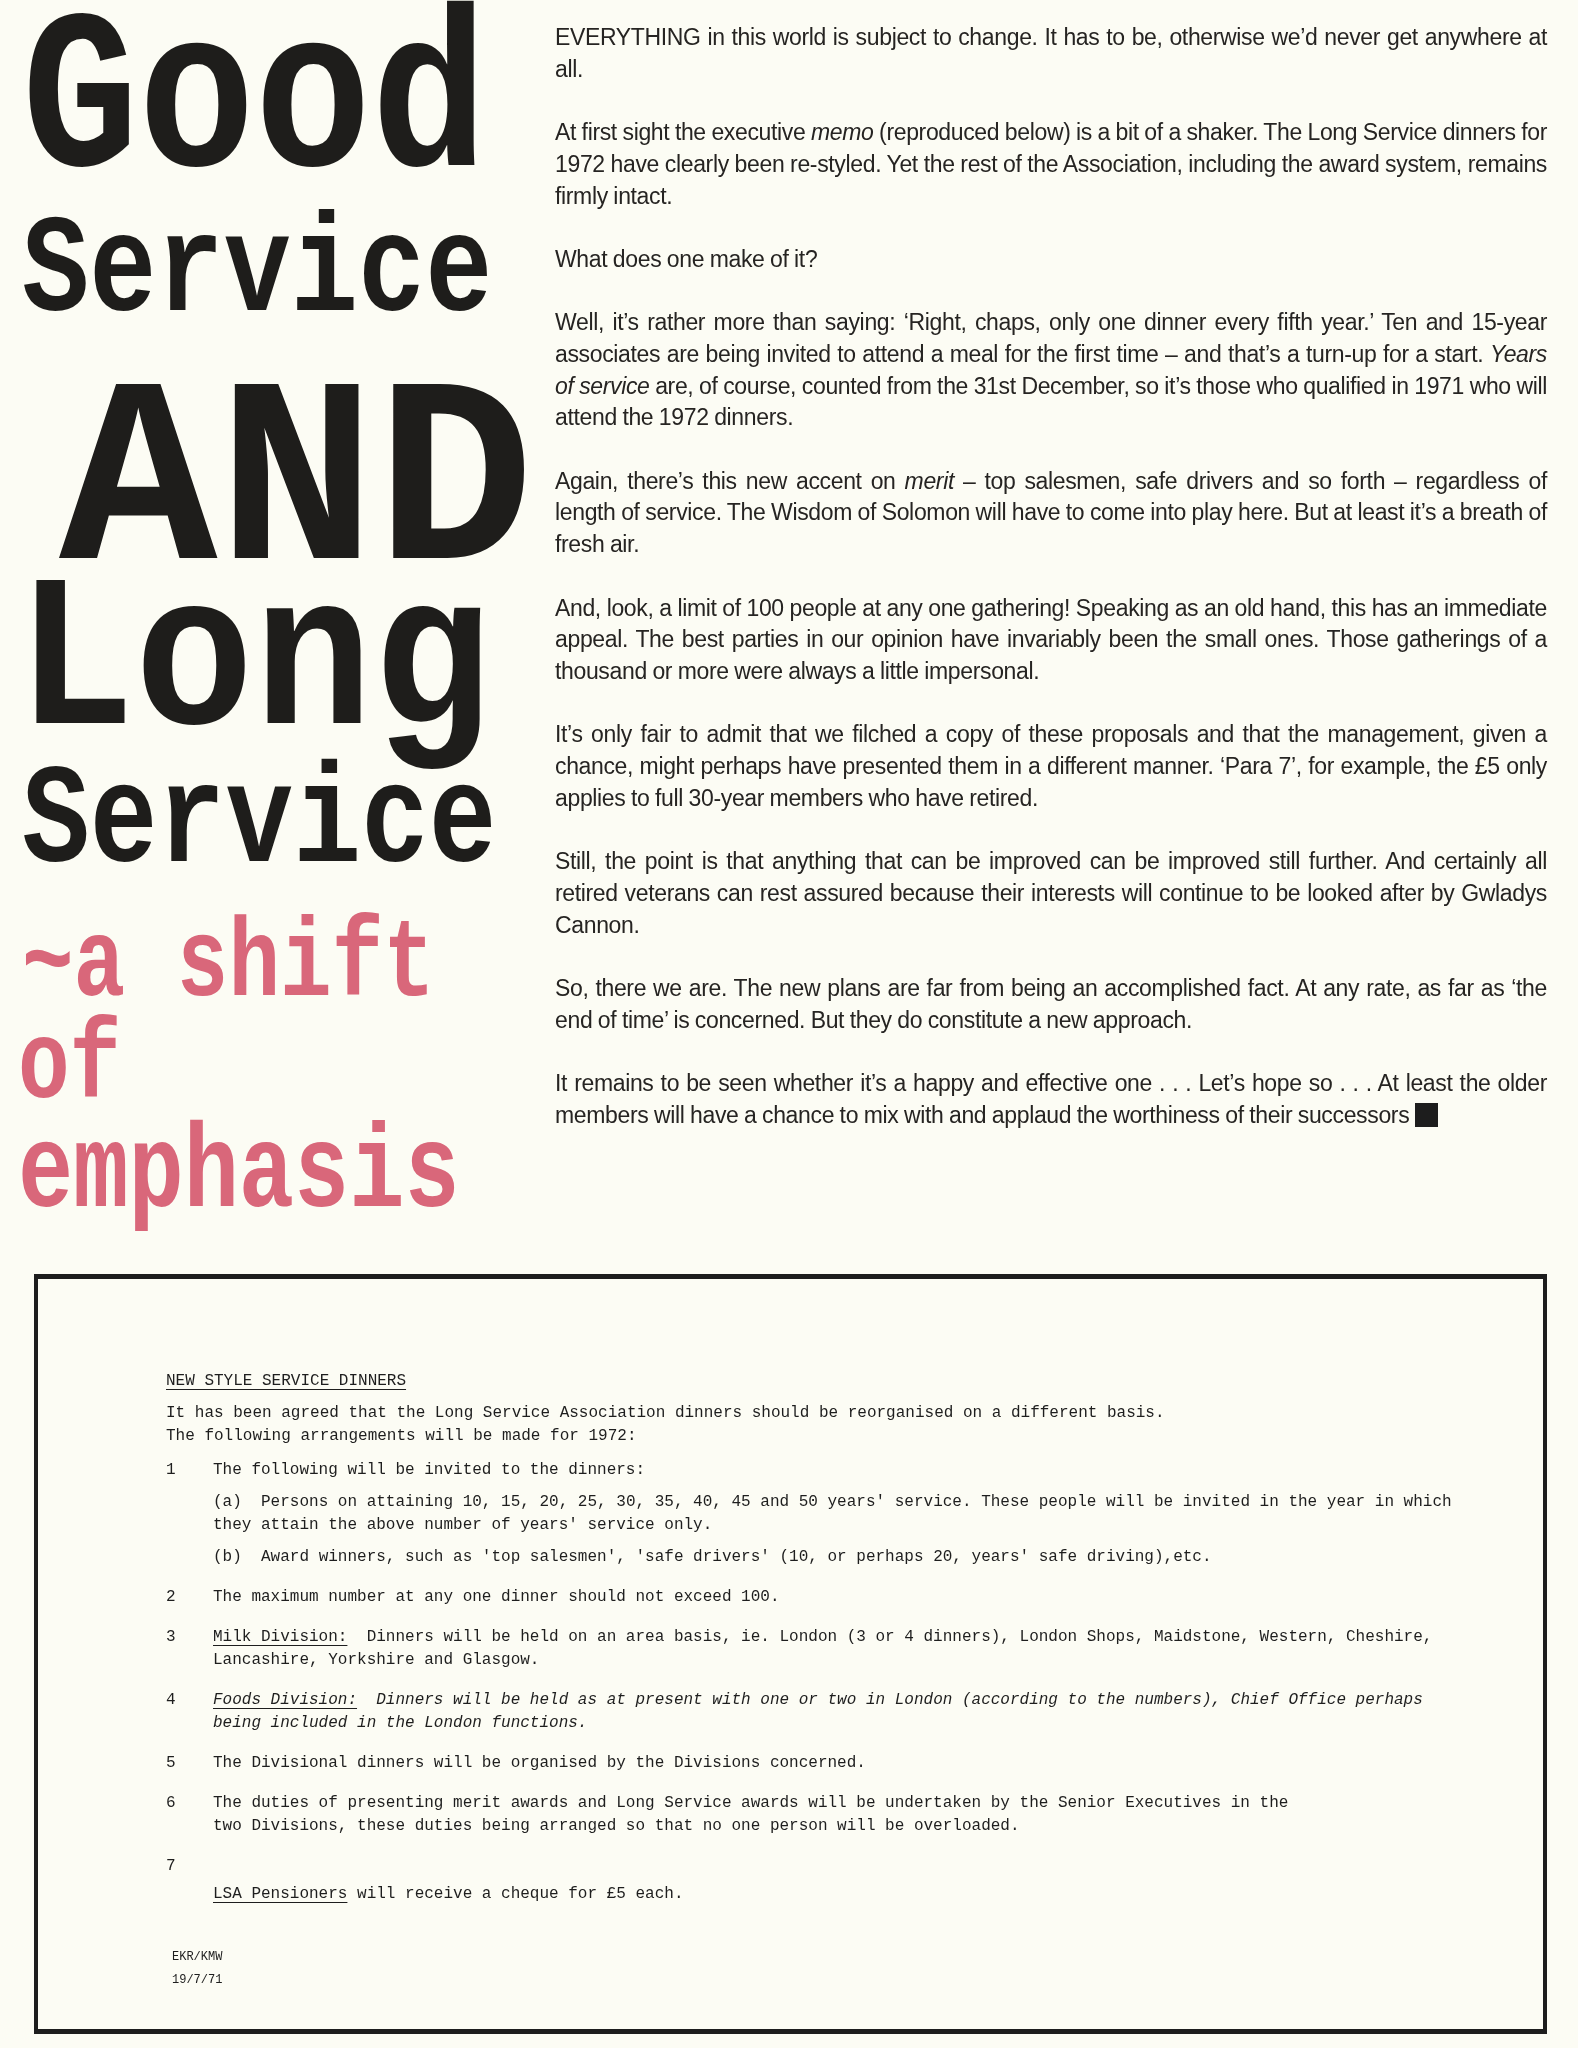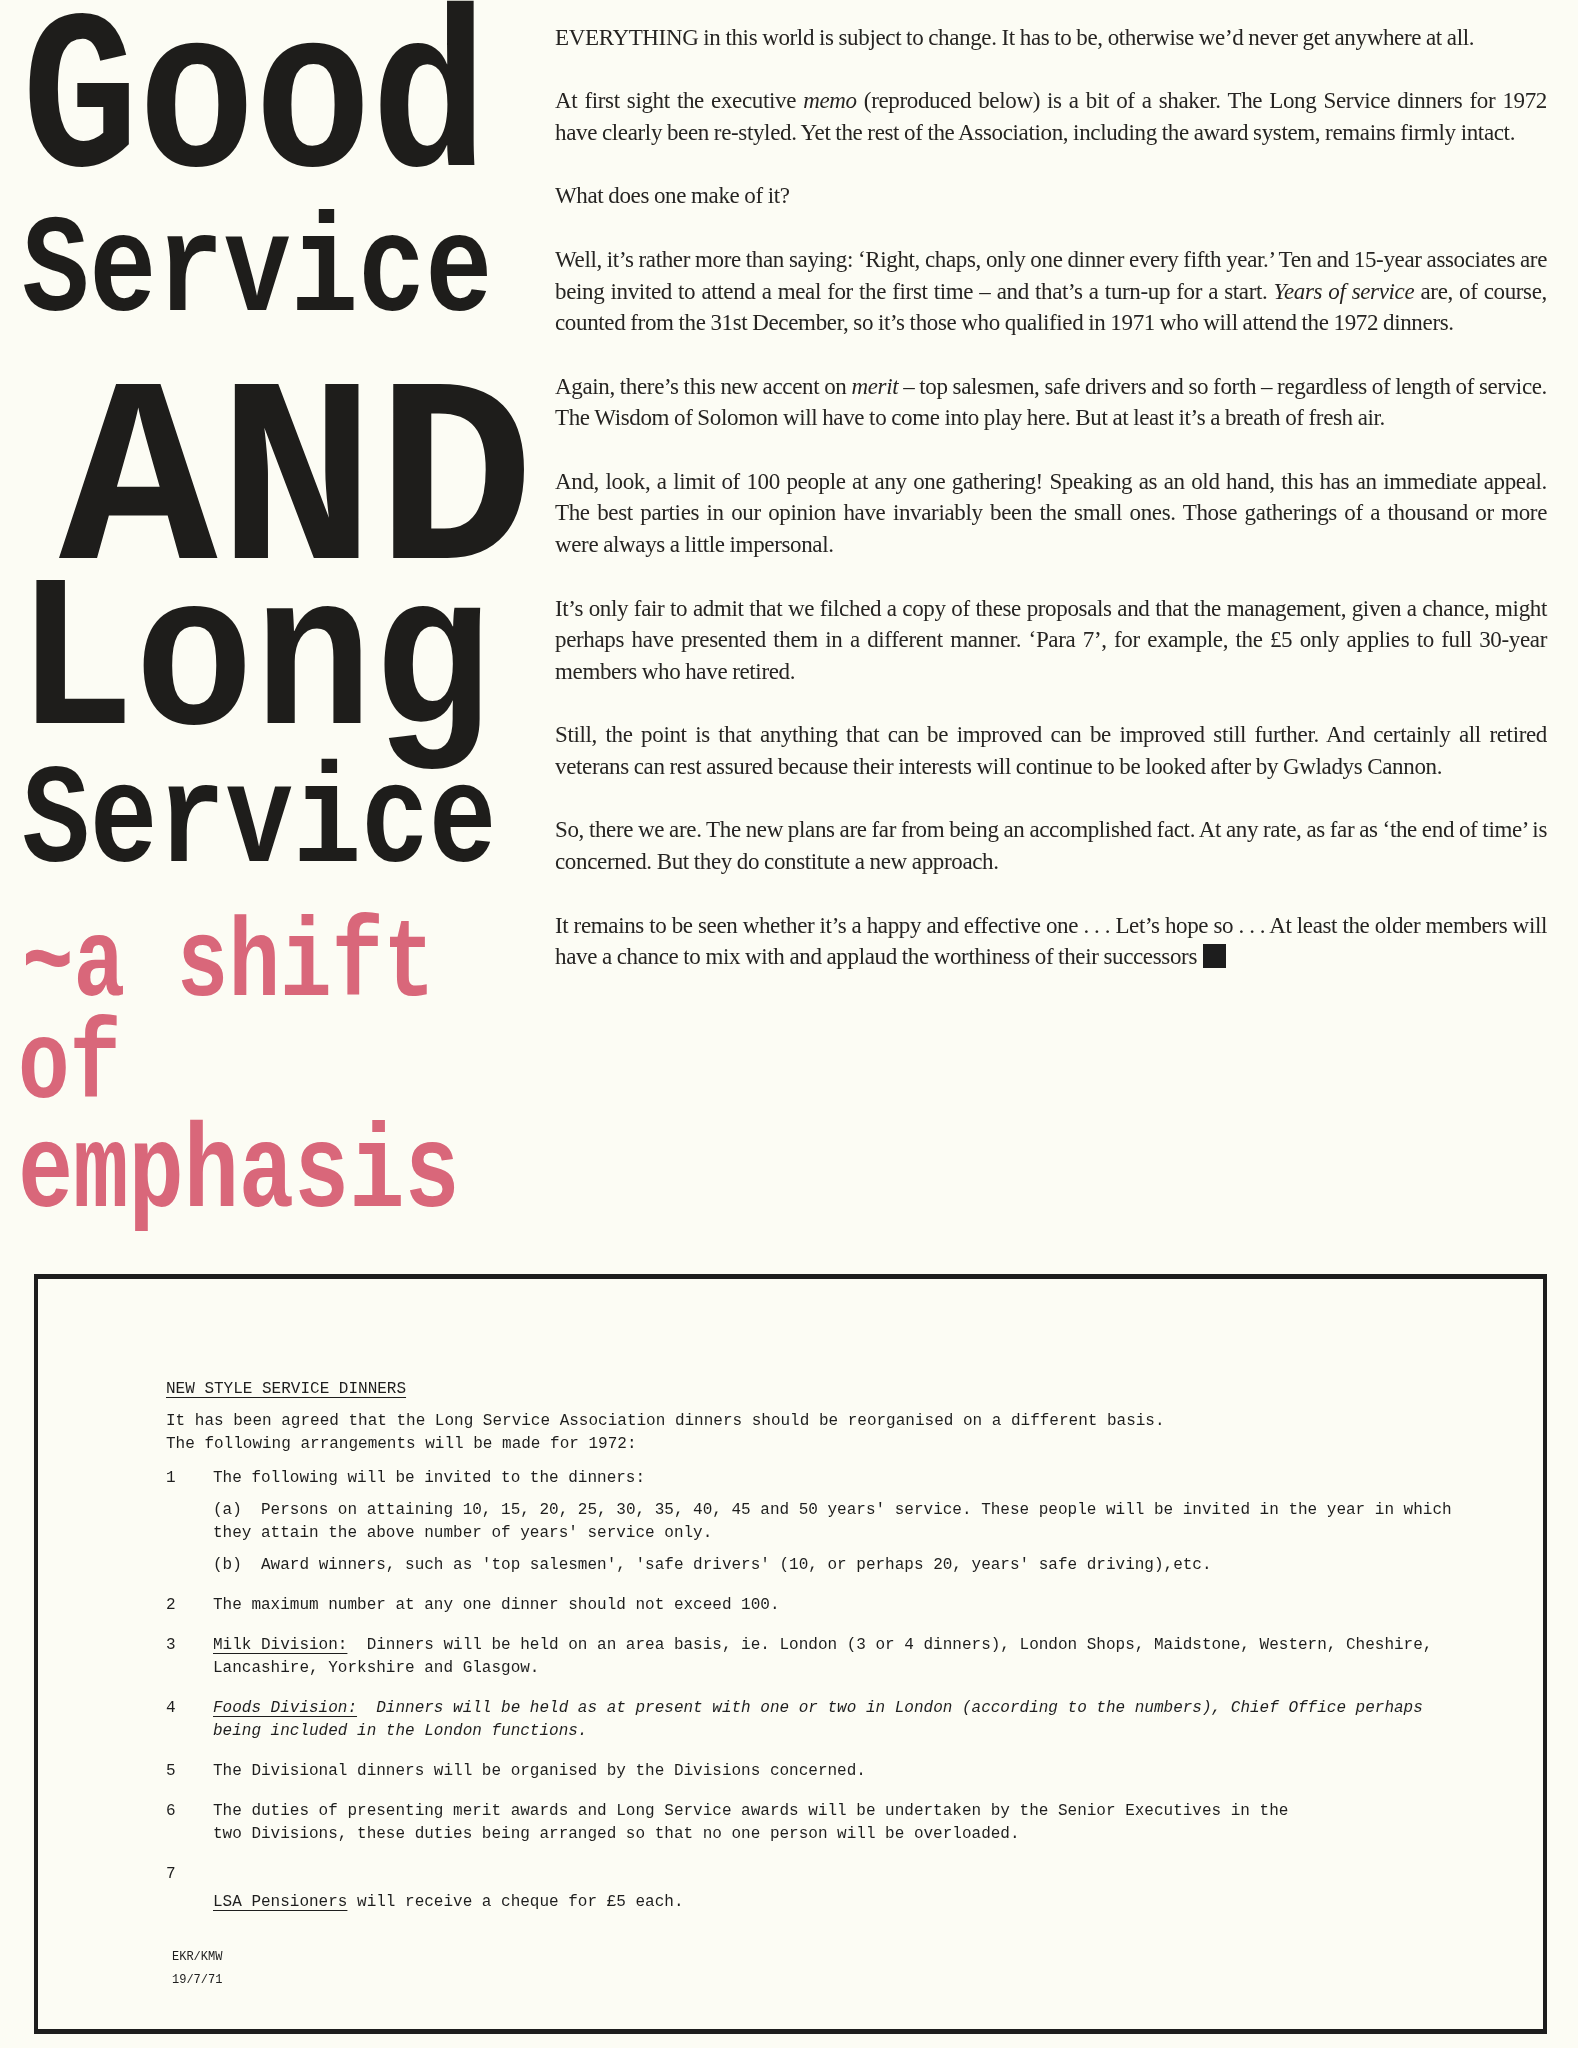--- a/index.html
+++ b/index.html
@@ -8,41 +8,41 @@
     background:#fcfcf4; color:#222;
   }
   .heading-line {
     position:absolute; left:22px; margin:0; white-space:nowrap;
     font-family:"Liberation Mono", monospace; font-weight:bold;
     color:#1e1d1b; line-height:1; transform-origin:left bottom;
   }
   .heading-line.pink { color:#d9677a; font-weight:bold; }
   .body-col {
     position:absolute; left:555px; top:22px; width:992px;
-    font-family:Liberation Serif, serif; font-size:23px; line-height:31.7px;
+    font-family:Liberation Sans, sans-serif; font-size:23px; line-height:31.7px;
     color:#262422; letter-spacing:-0.35px; word-spacing:-0.5px;
   }
   .body-col p { margin:0 0 31.7px 0; text-align:justify; text-align-last:left; }
   .body-col p.last { margin:0; }
   .body-col em { font-style:italic; }
   .end-mark {
     display:inline-block; width:23px; height:24px; background:#1d1d1d;
     vertical-align:-4px; margin-left:6px;
   }
   .memo-box {
     position:absolute; left:34px; top:1274px; width:1505px; height:750px;
     border:4px solid #1d1d1d; border-top-width:5px; border-bottom-width:5px;
     box-sizing:content-box;
   }
   .memo {
     position:absolute; left:166px; top:1366px; width:1300px;
     font-family:"Liberation Mono", monospace; font-size:16px; color:#1e1e1e;
     line-height:23px;
   }
-  .memo-title { text-decoration:underline; text-underline-offset:4px; margin:12px 0 9px 0; font-weight:normal; font-size:16px; }
+  .memo-title { text-decoration:underline; text-underline-offset:4px; margin:4px 0 9px 0; font-weight:normal; font-size:16px; }
   .memo-intro { margin:0 0 11px 0; }
   .memo-item { display:flex; margin:0 0 17px 0; }
   .memo-num { width:47px; flex:none; }
   .memo-text { flex:1; }
   .memo-sub { margin:9px 0 0 0; }
   .memo-sub:first-child { margin-top:9px; }
   .u { text-decoration:underline; text-underline-offset:4px; }
   .memo-sign { position:absolute; left:172px; top:1946px; font-family:"Liberation Mono", monospace; font-size:12px; line-height:23px; color:#1e1e1e; }
 </style>
 </head>

